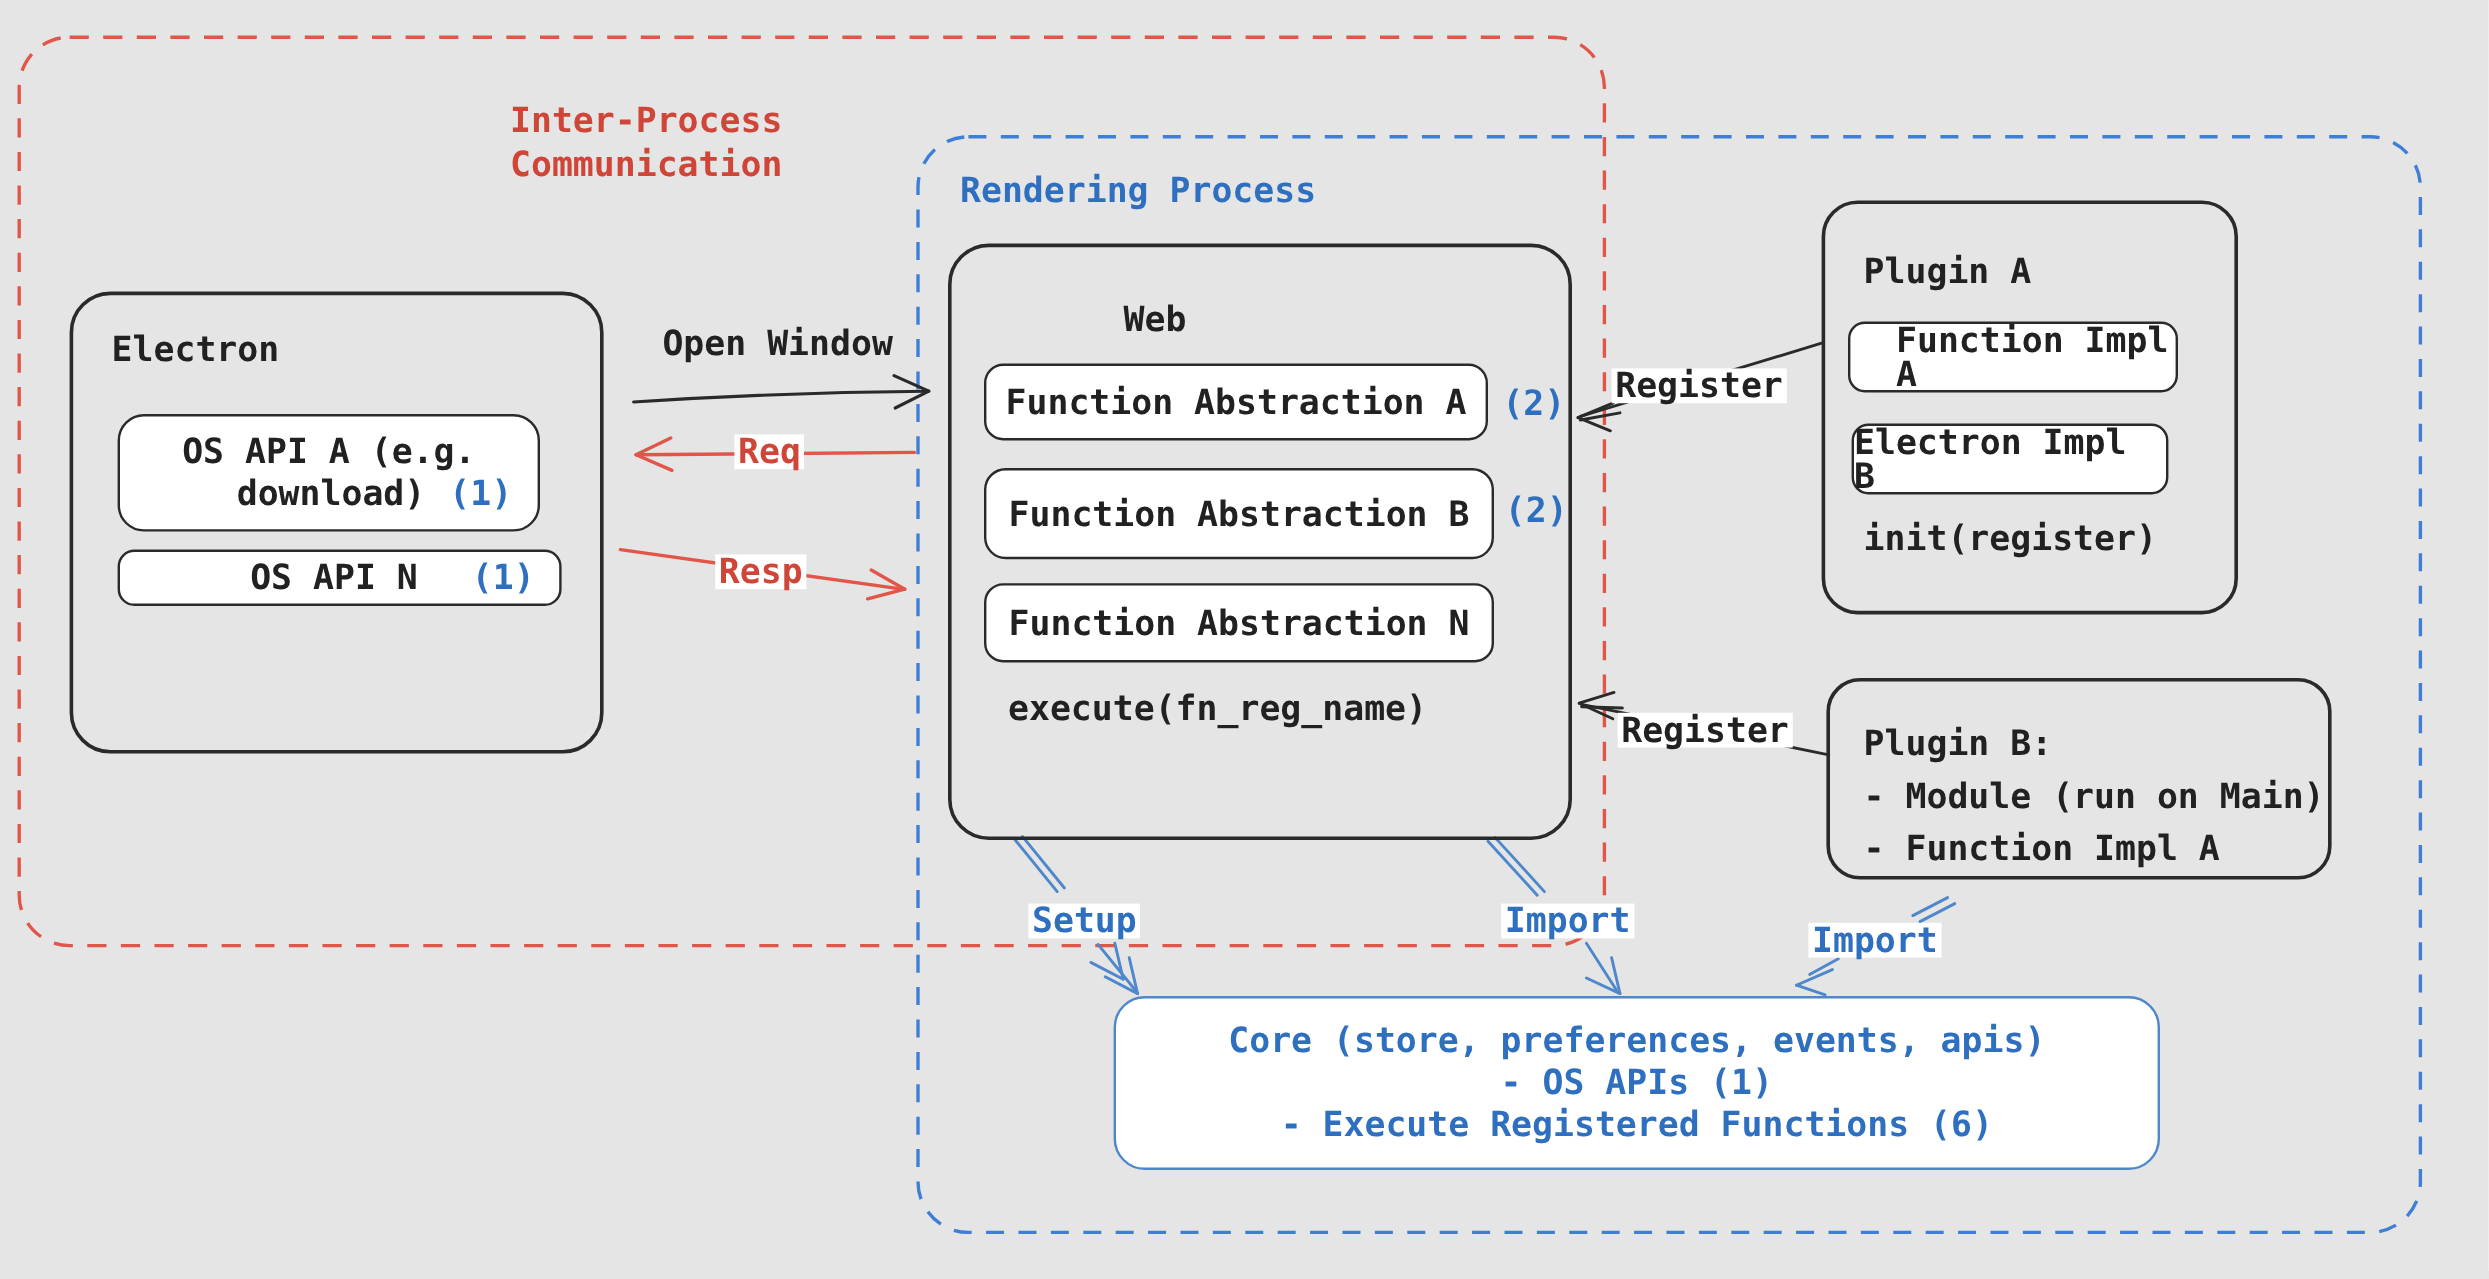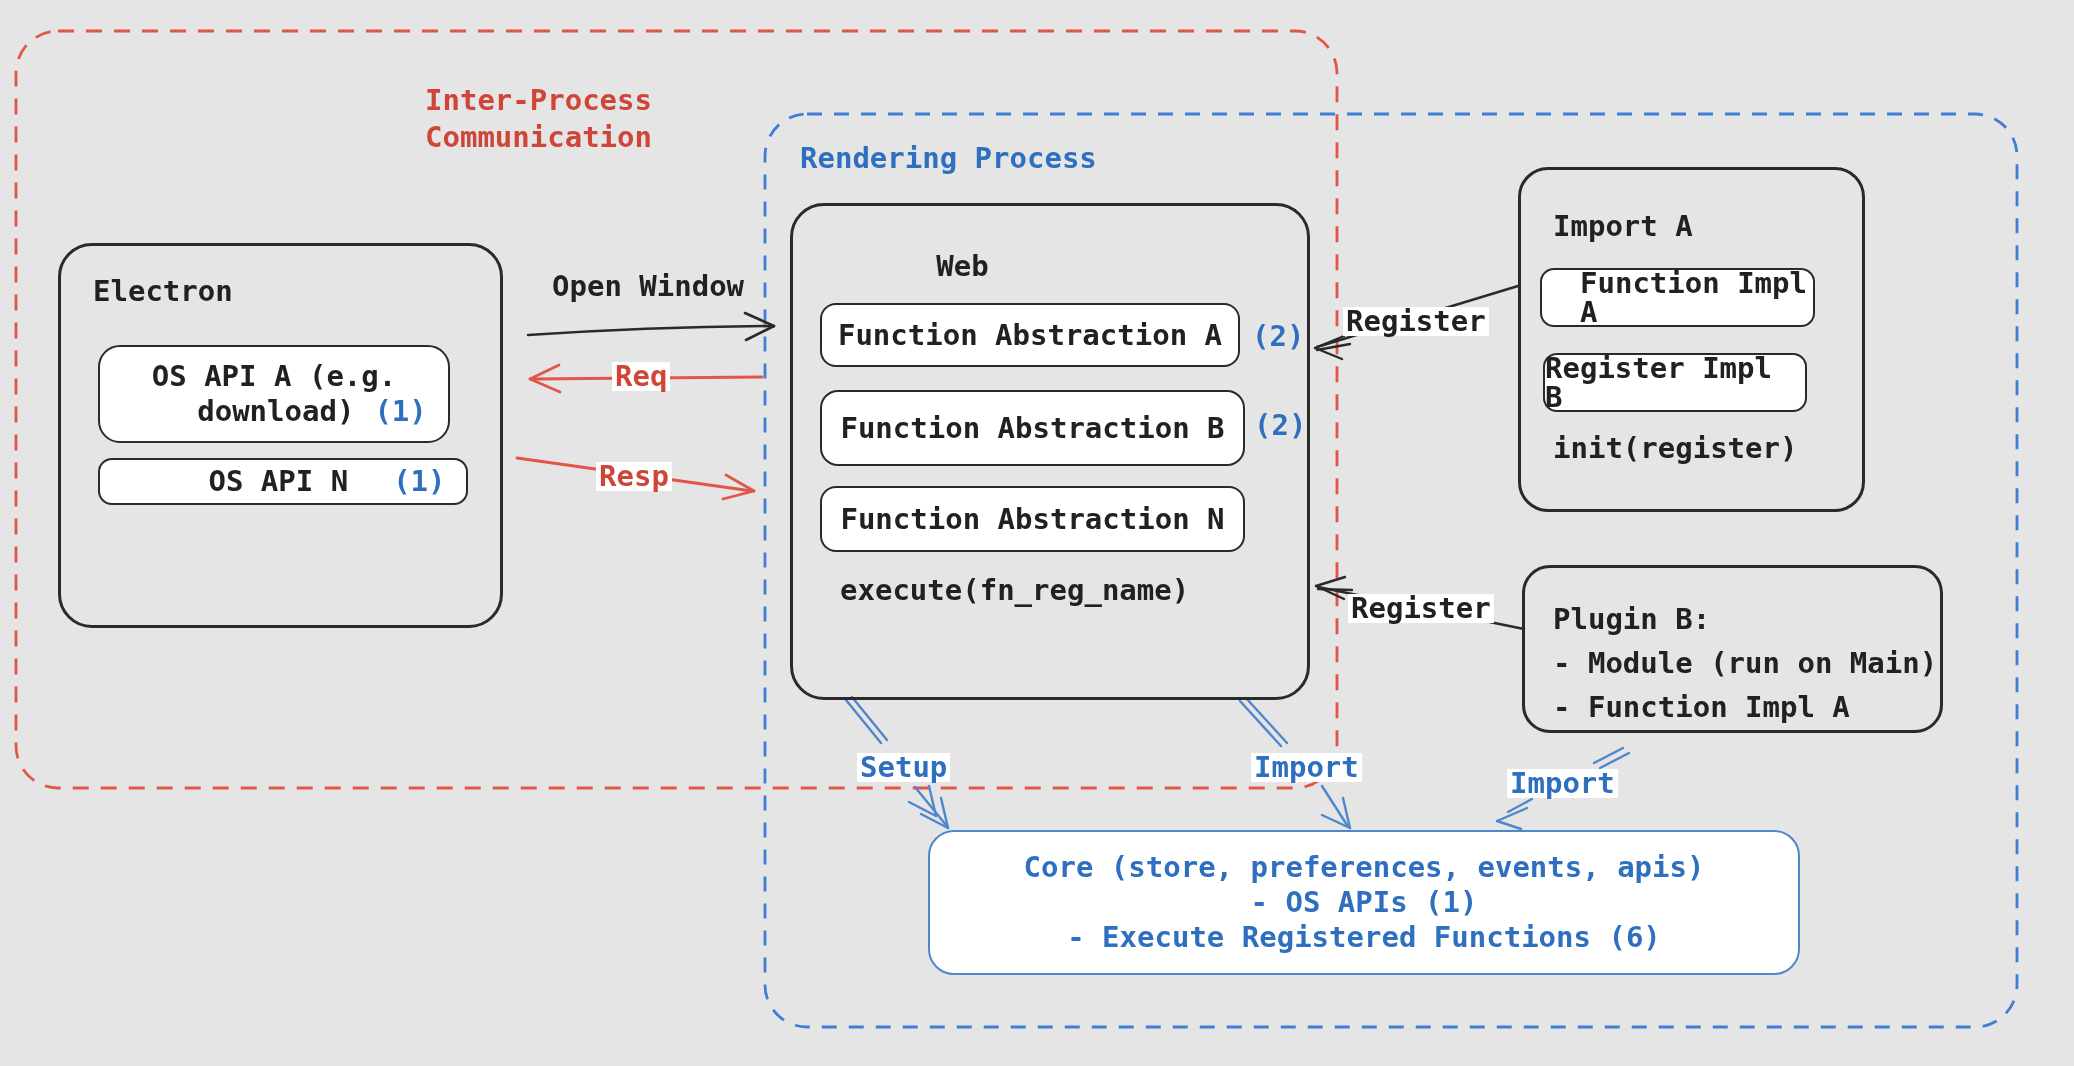--- a/index.html
+++ b/index.html
@@ -124,23 +124,23 @@
   <div class="pill" style="left:820px;top:303px;width:420px;height:64px;">Function Abstraction A</div>
   <div class="pill" style="left:820px;top:390px;width:425px;height:76px;border-radius:18px;">Function Abstraction B</div>
   <div class="pill" style="left:820px;top:486px;width:425px;height:66px;">Function Abstraction N</div>
 
   <div class="txt blue" style="left:1252px;top:322px;">(2)</div>
   <div class="txt blue" style="left:1254px;top:411px;">(2)</div>
 
   <div class="txt" style="left:840px;top:576px;">execute(fn_reg_name)</div>
 
   <div class="box" style="left:1518px;top:167px;width:347px;height:345px;border-radius:30px;"></div>
-  <div class="txt" style="left:1553px;top:212px;">Import A</div>
+  <div class="txt" style="left:1553px;top:212px;">Plugin A</div>
   <div class="pill" style="left:1540px;top:268px;width:275px;height:59px;border-radius:14px;padding-left:38px;">Function Impl A</div>
-  <div class="pill" style="left:1543px;top:353px;width:264px;height:59px;border-radius:14px;">Register Impl B</div>
+  <div class="pill" style="left:1543px;top:353px;width:264px;height:59px;border-radius:14px;">Electron Impl B</div>
   <div class="txt" style="left:1553px;top:434px;">init(register)</div>
 
   <div class="box" style="left:1522px;top:565px;width:421px;height:168px;border-radius:28px;"></div>
   <div class="txt lh44" style="left:1553px;top:597px;">
     <div>Plugin B:</div>
     <div>- Module (run on Main)</div>
     <div>- Function Impl A</div>
   </div>
 
   <div class="core-box blue" style="left:928px;top:830px;width:872px;height:145px;">

